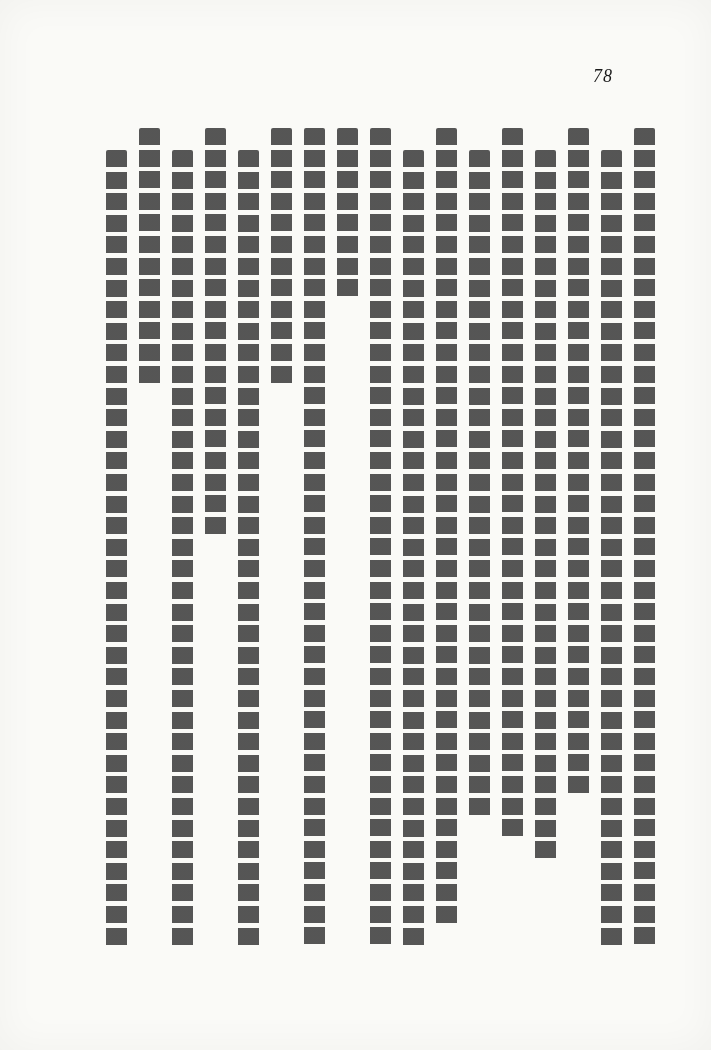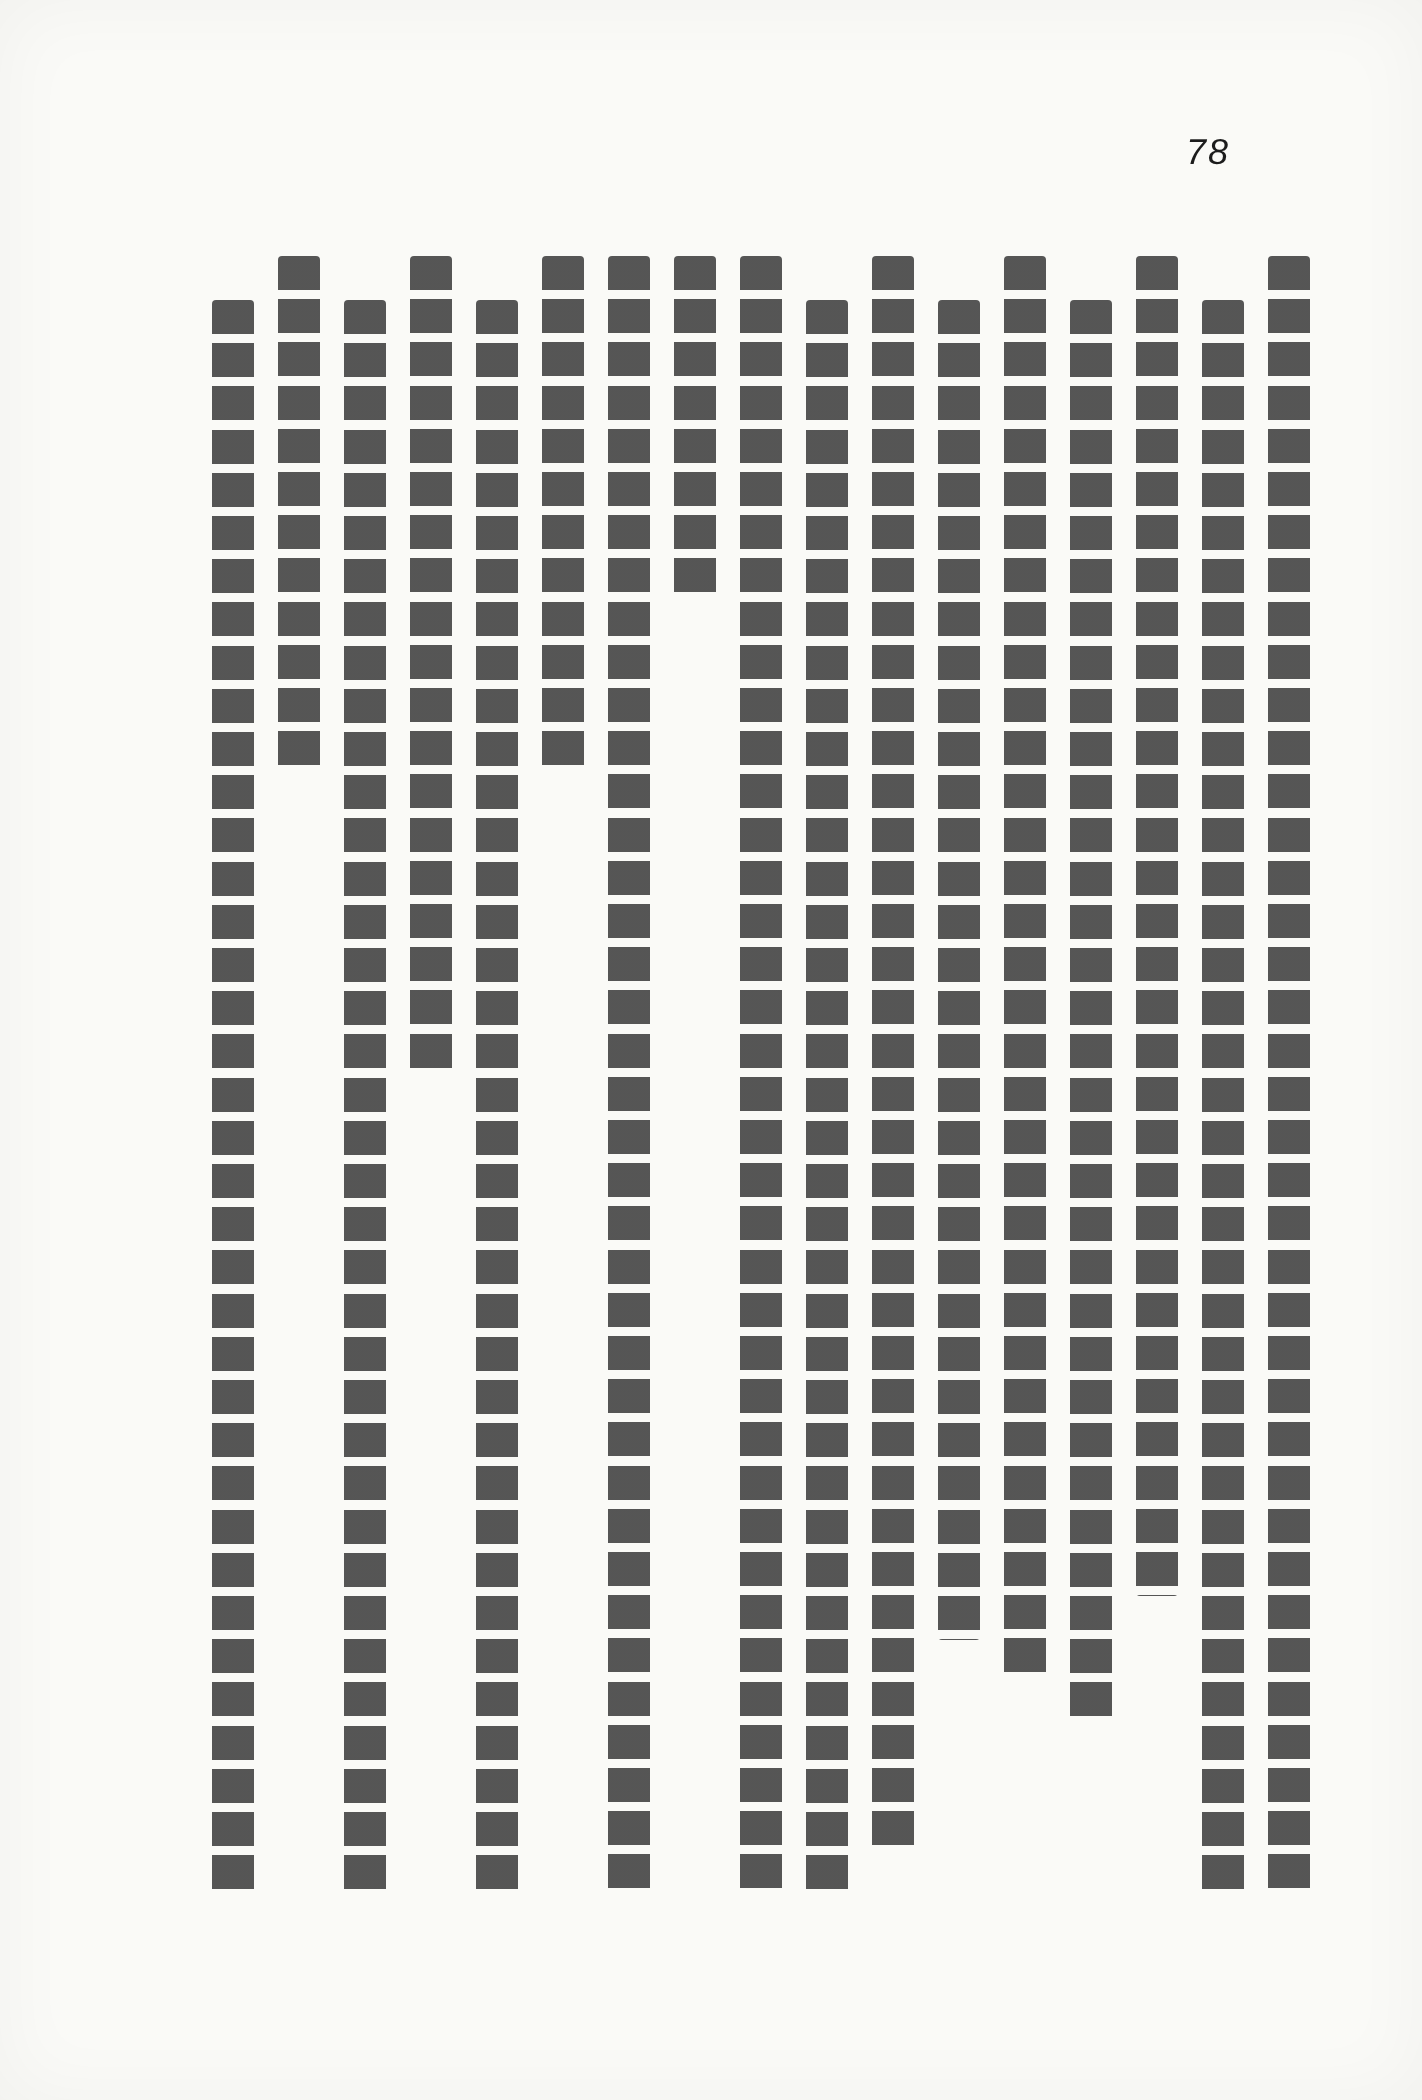--- a/index.html
+++ b/index.html
@@ -5,21 +5,21 @@
   html, body {
     margin: 0;
     padding: 0;
   }
   .page {
     position: relative;
     width: 711px;
     height: 1050px;
     background: #fafaf7;
     overflow: hidden;
-    font-family: Liberation Sans, sans-serif;
+    font-family: Liberation Serif, serif;
     box-shadow: inset 0 0 40px rgba(0,0,0,0.04);
   }
   .page-number {
     position: absolute;
     top: 66px;
     left: 593px;
     font-size: 18px;
     font-style: italic;
     color: #1c1c1c;
     letter-spacing: 1px;

